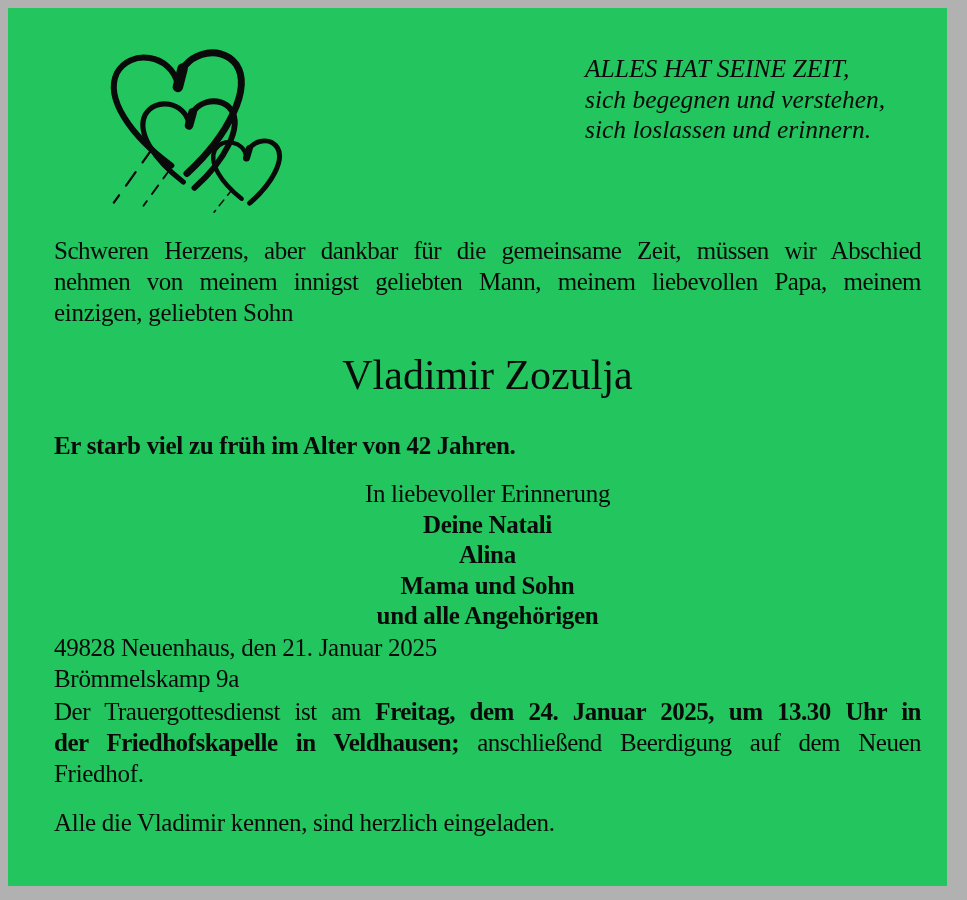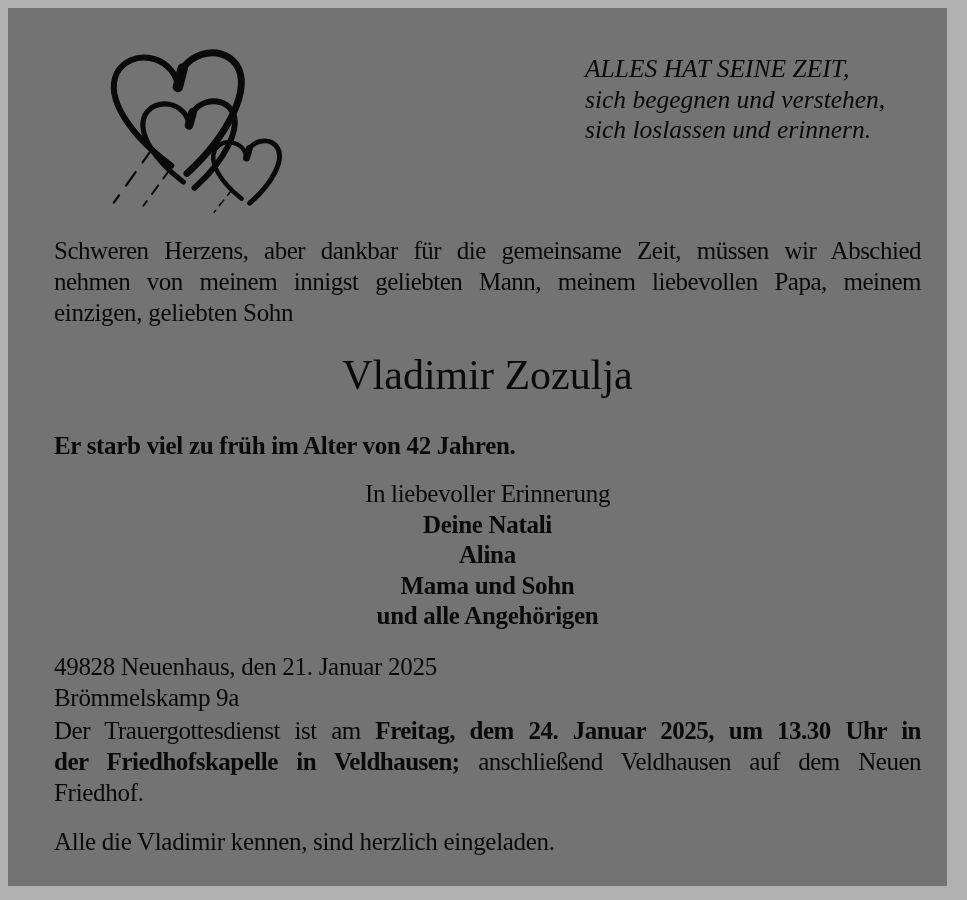--- a/index.html
+++ b/index.html
@@ -7,21 +7,21 @@
     width: 967px; height: 900px;
     position: relative;
     background: #b1b1b1;
     overflow: hidden;
     font-family: "Liberation Serif", "DejaVu Serif", serif;
     color: #0a0a0a;
   }
   .card {
     position: absolute;
     left: 8px; top: 8px; right: 20px; bottom: 14px;
-    background: #737373;
+    background: #22c55e;
     box-sizing: border-box;
     padding: 30px 26px 0 46px;
   }
   .header { display: flex; align-items: flex-start; }
   .hearts { width: 250px; height: 175px; margin-left: 4px; flex: 0 0 auto; }
   .quote {
     margin-left: auto;
     width: 332px;
     margin-top: 16px;
     margin-right: 4px;
@@ -36,21 +36,21 @@
   .deceased-name {
     font-size: 42px;
     line-height: 68px;
     text-align: center;
     margin-top: 13px;
     letter-spacing: 0;
   }
   .age-line { margin-top: 21px; font-weight: bold; }
   .memorial { margin-top: 18px; text-align: center; line-height: 30.5px; }
   .memorial .bold { font-weight: bold; }
-  .location { margin-top: 19px; }
+  .location { }
   .service { margin-top: 2px; }
   .service b, .bold { font-weight: bold; }
   .closing { margin-top: 18px; }
 </style>
 </head>
 <body>
 
 <div class="card">
 
   <div class="header">
@@ -105,19 +105,19 @@
     <div class="bold">und alle Angehörigen</div>
   </div>
 
   <div class="body-text location">
     <div>49828 Neuenhaus, den 21. Januar 2025</div>
     <div>Brömmelskamp 9a</div>
   </div>
 
   <div class="body-text service">
     <div class="jline"><span>Der Trauergottesdienst ist am </span><span class="bold">Freitag, dem 24. Januar 2025, um 13.30 Uhr in</span></div>
-    <div class="jline"><span class="bold">der Friedhofskapelle in Veldhausen;</span><span> anschließend Veldhausen auf dem Neuen</span></div>
+    <div class="jline"><span class="bold">der Friedhofskapelle in Veldhausen;</span><span> anschließend Beerdigung auf dem Neuen</span></div>
     <div>Friedhof.</div>
   </div>
 
   <div class="body-text closing">Alle die Vladimir kennen, sind herzlich eingeladen.</div>
 
 </div>
 
 </body></html>

